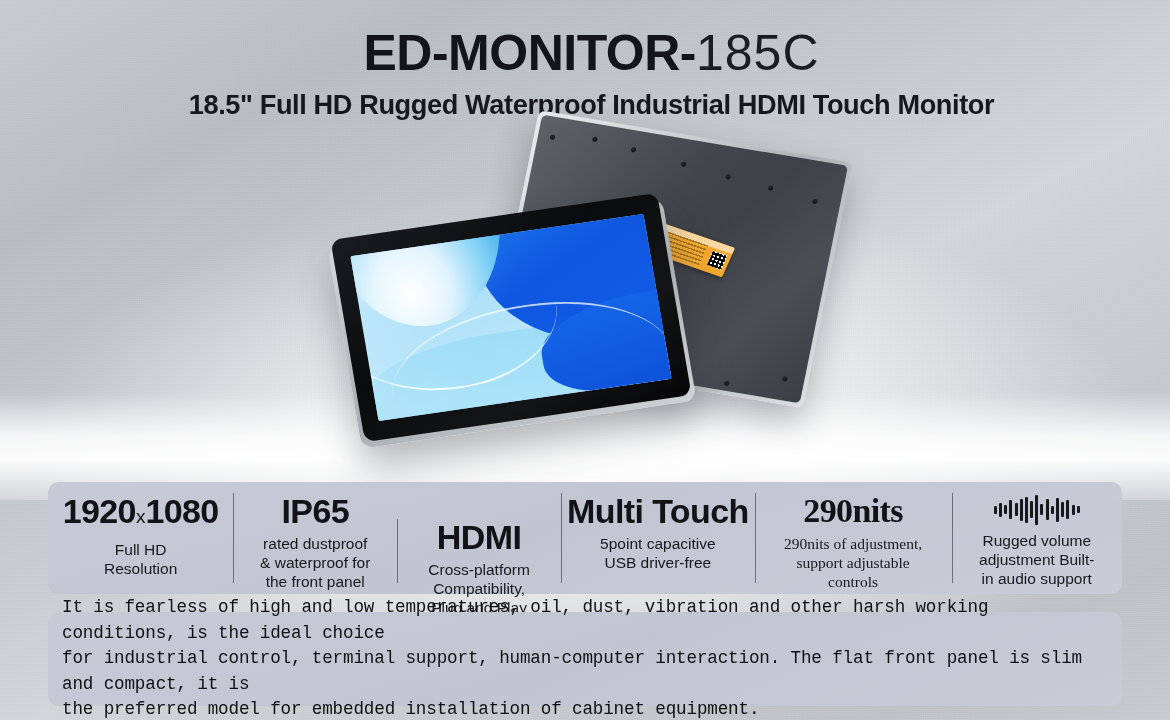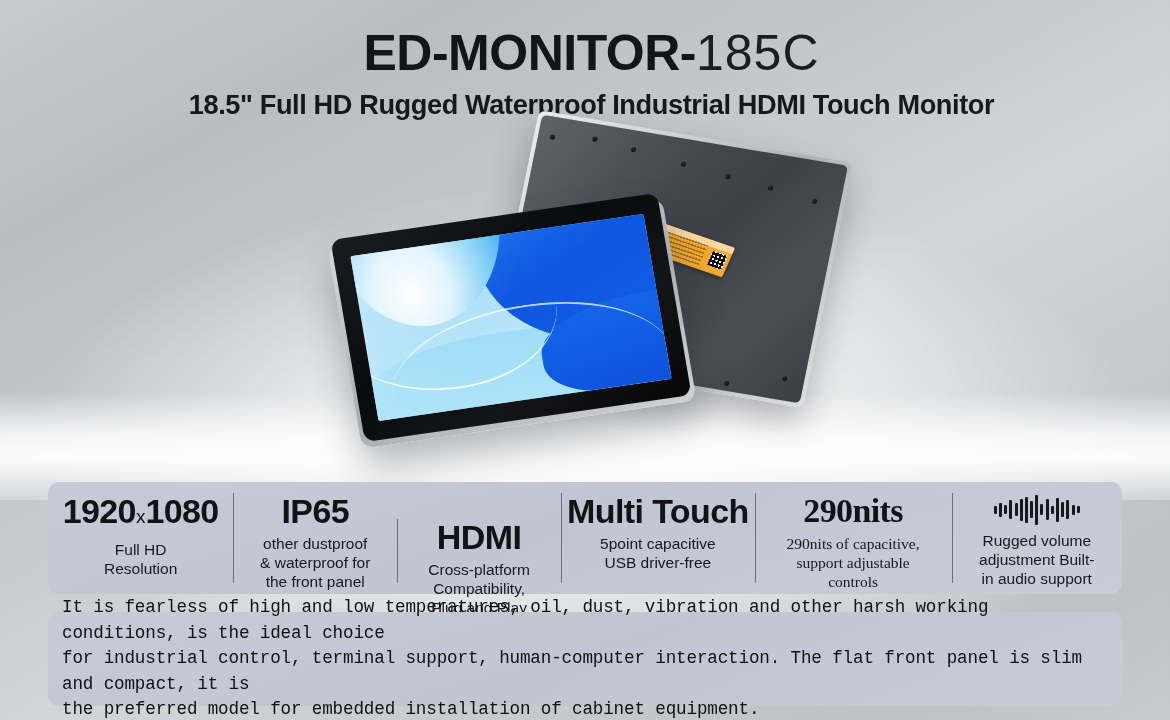--- a/index.html
+++ b/index.html
@@ -253,21 +253,21 @@
     </div>
     <div class="spec-sub">
       <div>Full HD</div>
       <div>Resolution</div>
     </div>
   </div>
 
   <div class="spec-cell c2">
     <div class="spec-head">IP65</div>
     <div class="spec-sub">
-      <div>other dustproof</div>
+      <div>rated dustproof</div>
       <div>&amp; waterproof for</div>
       <div>the front panel</div>
     </div>
   </div>
 
   <div class="spec-cell c3">
     <div class="spec-head">HDMI</div>
     <div class="spec-sub">
       <div>Cross-platform</div>
       <div>Compatibility,</div>
@@ -279,21 +279,21 @@
     <div class="spec-head">Multi Touch</div>
     <div class="spec-sub">
       <div>5point capacitive</div>
       <div>USB driver-free</div>
     </div>
   </div>
 
   <div class="spec-cell c5">
     <div class="spec-head">290nits</div>
     <div class="spec-sub">
-      <div>290nits of capacitive,</div>
+      <div>290nits of adjustment,</div>
       <div>support adjustable</div>
       <div>controls</div>
     </div>
   </div>
 
   <div class="spec-cell c6">
     <div class="audio-icon">
       <span style="height:8px"></span>
         <span style="height:14px"></span>
         <span style="height:9px"></span>

